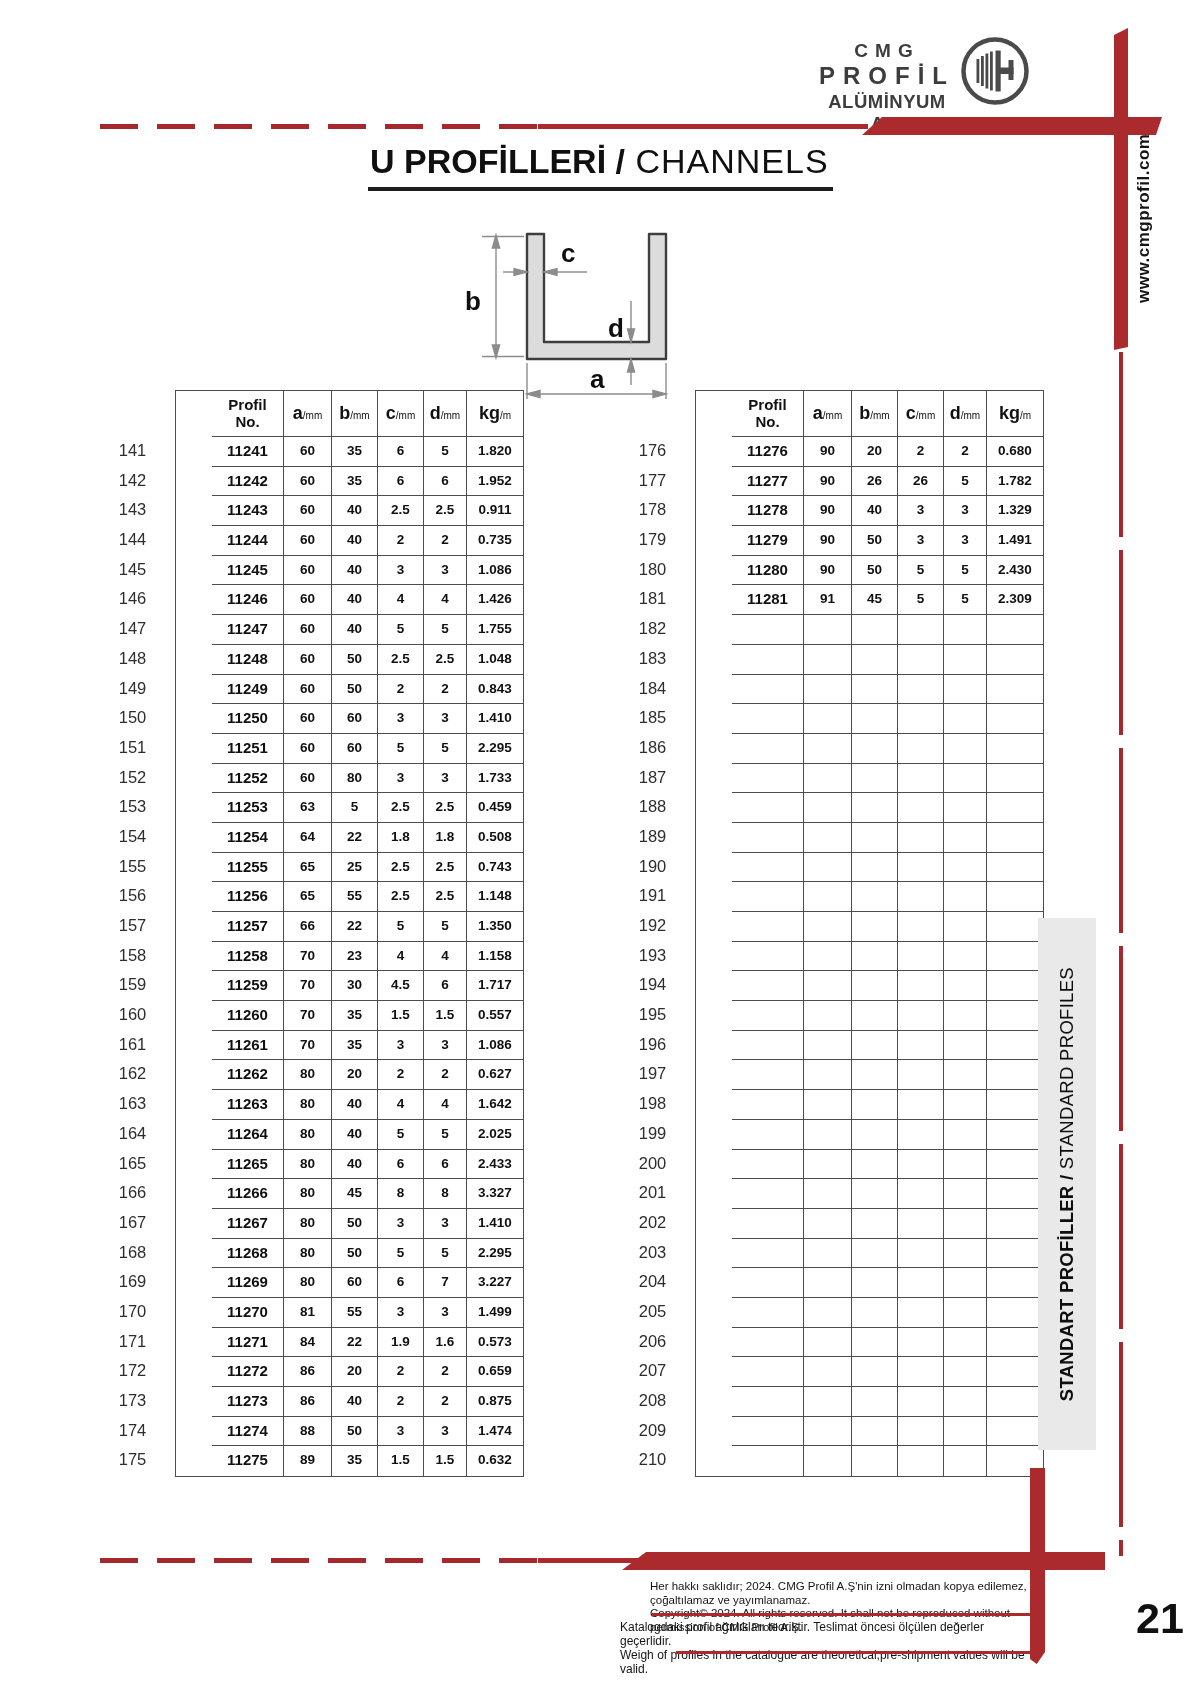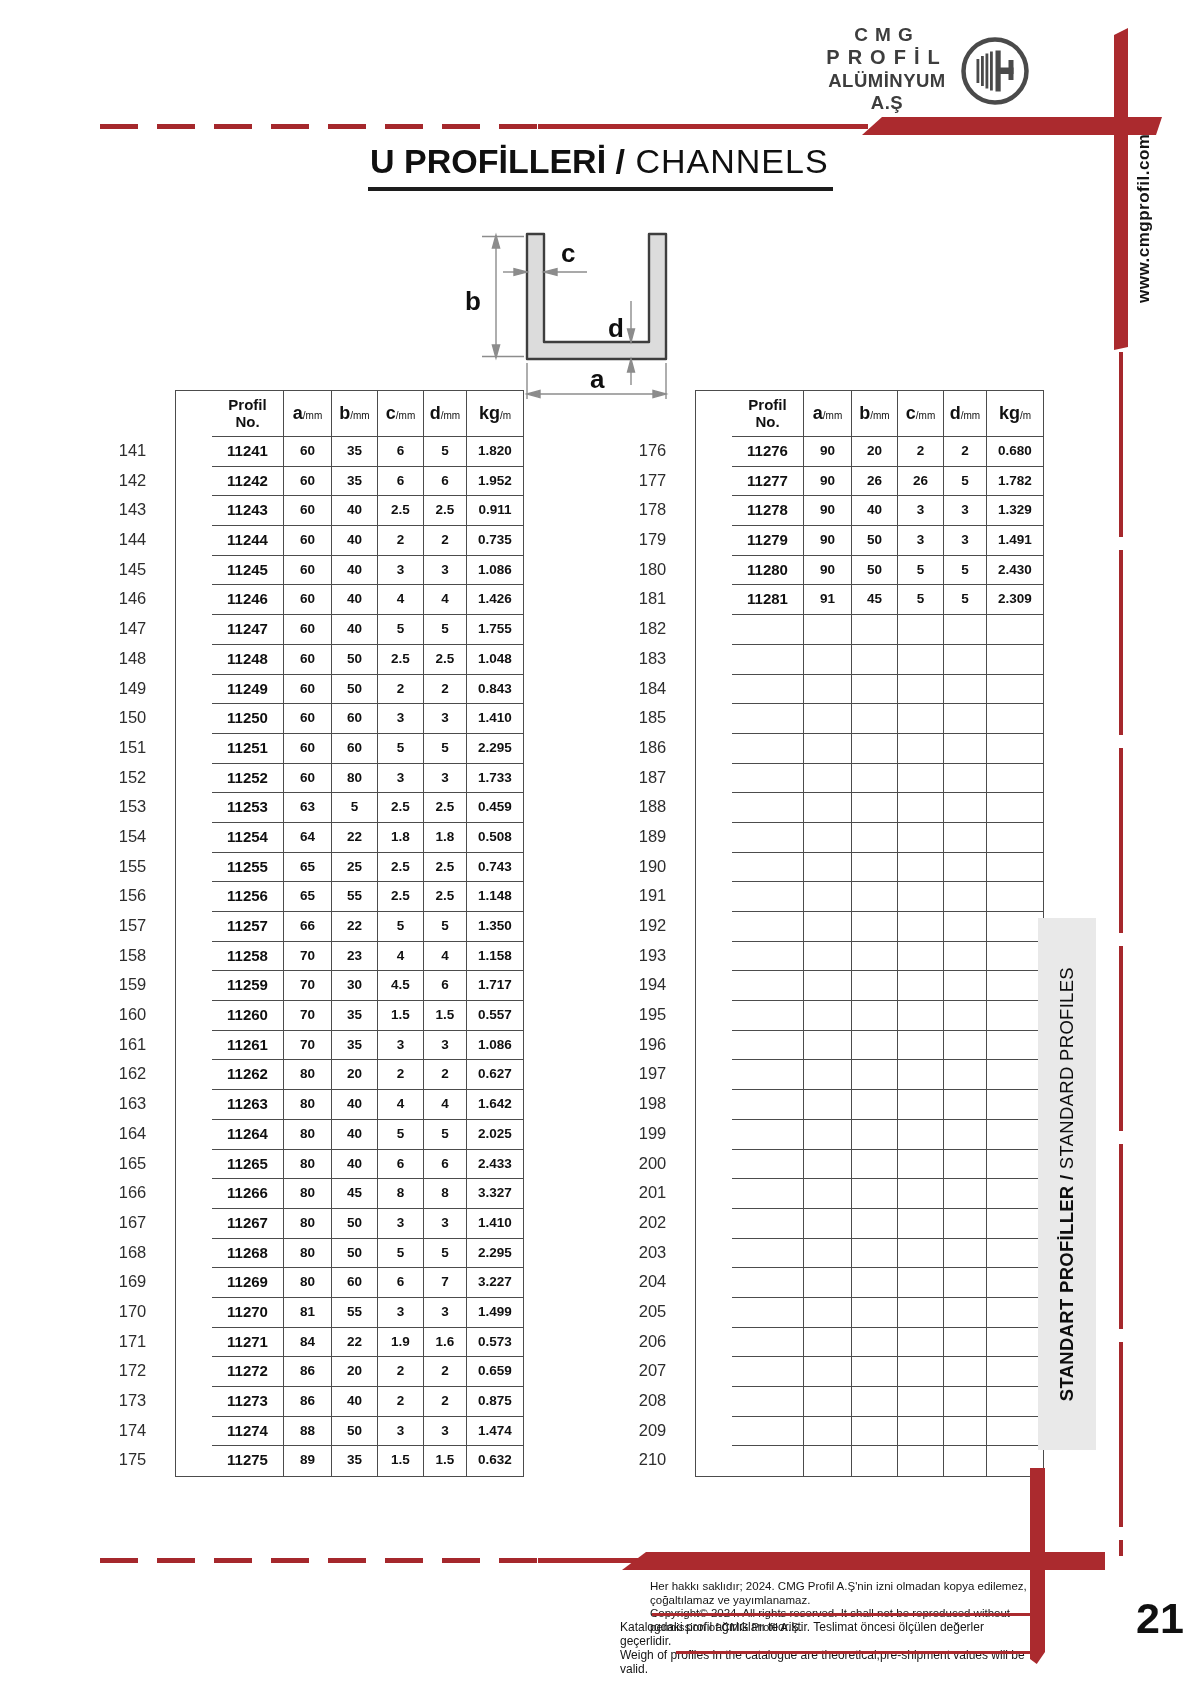--- a/index.html
+++ b/index.html
@@ -1,23 +1,23 @@
 <!DOCTYPE html>
 <html><head>
 <meta charset="utf-8">
 <style>
   html,body{margin:0;padding:0;background:#888;}
   .page{position:relative;width:1200px;height:1698px;background:#ffffff;margin:0 auto;
         font-family:"Liberation Sans",sans-serif;overflow:hidden;color:#111;}
 
   
-  .brand{position:absolute;left:812px;top:24px;width:150px;text-align:center;
+  .brand{position:absolute;left:812px;top:40px;width:150px;text-align:center;
          color:#3d3d3d;font-weight:bold;line-height:1.18;}
   .brand .l1{font-size:19px;letter-spacing:7px;}
-  .brand .l2{font-size:20px;letter-spacing:8px;}
+  .brand .l2{font-size:24px;letter-spacing:8px;}
   .brand .l3{font-size:18.5px;letter-spacing:0.5px;}
   .logo{position:absolute;left:958px;top:34px;width:74px;height:74px;}
 
   
   .red{background:#ab2a2e;}
   .rule-dash-top{position:absolute;left:100px;top:124px;width:438px;height:5px;
       background:repeating-linear-gradient(90deg,#a5282c 0 38px,transparent 38px 57px);}
   .rule-solid-top{position:absolute;left:538px;top:124px;width:330px;height:5px;}
   .bar-top{position:absolute;left:862px;top:117px;width:300px;height:18px;
       clip-path:polygon(20px 0,100% 0,calc(100% - 6px) 100%,0 100%);}

